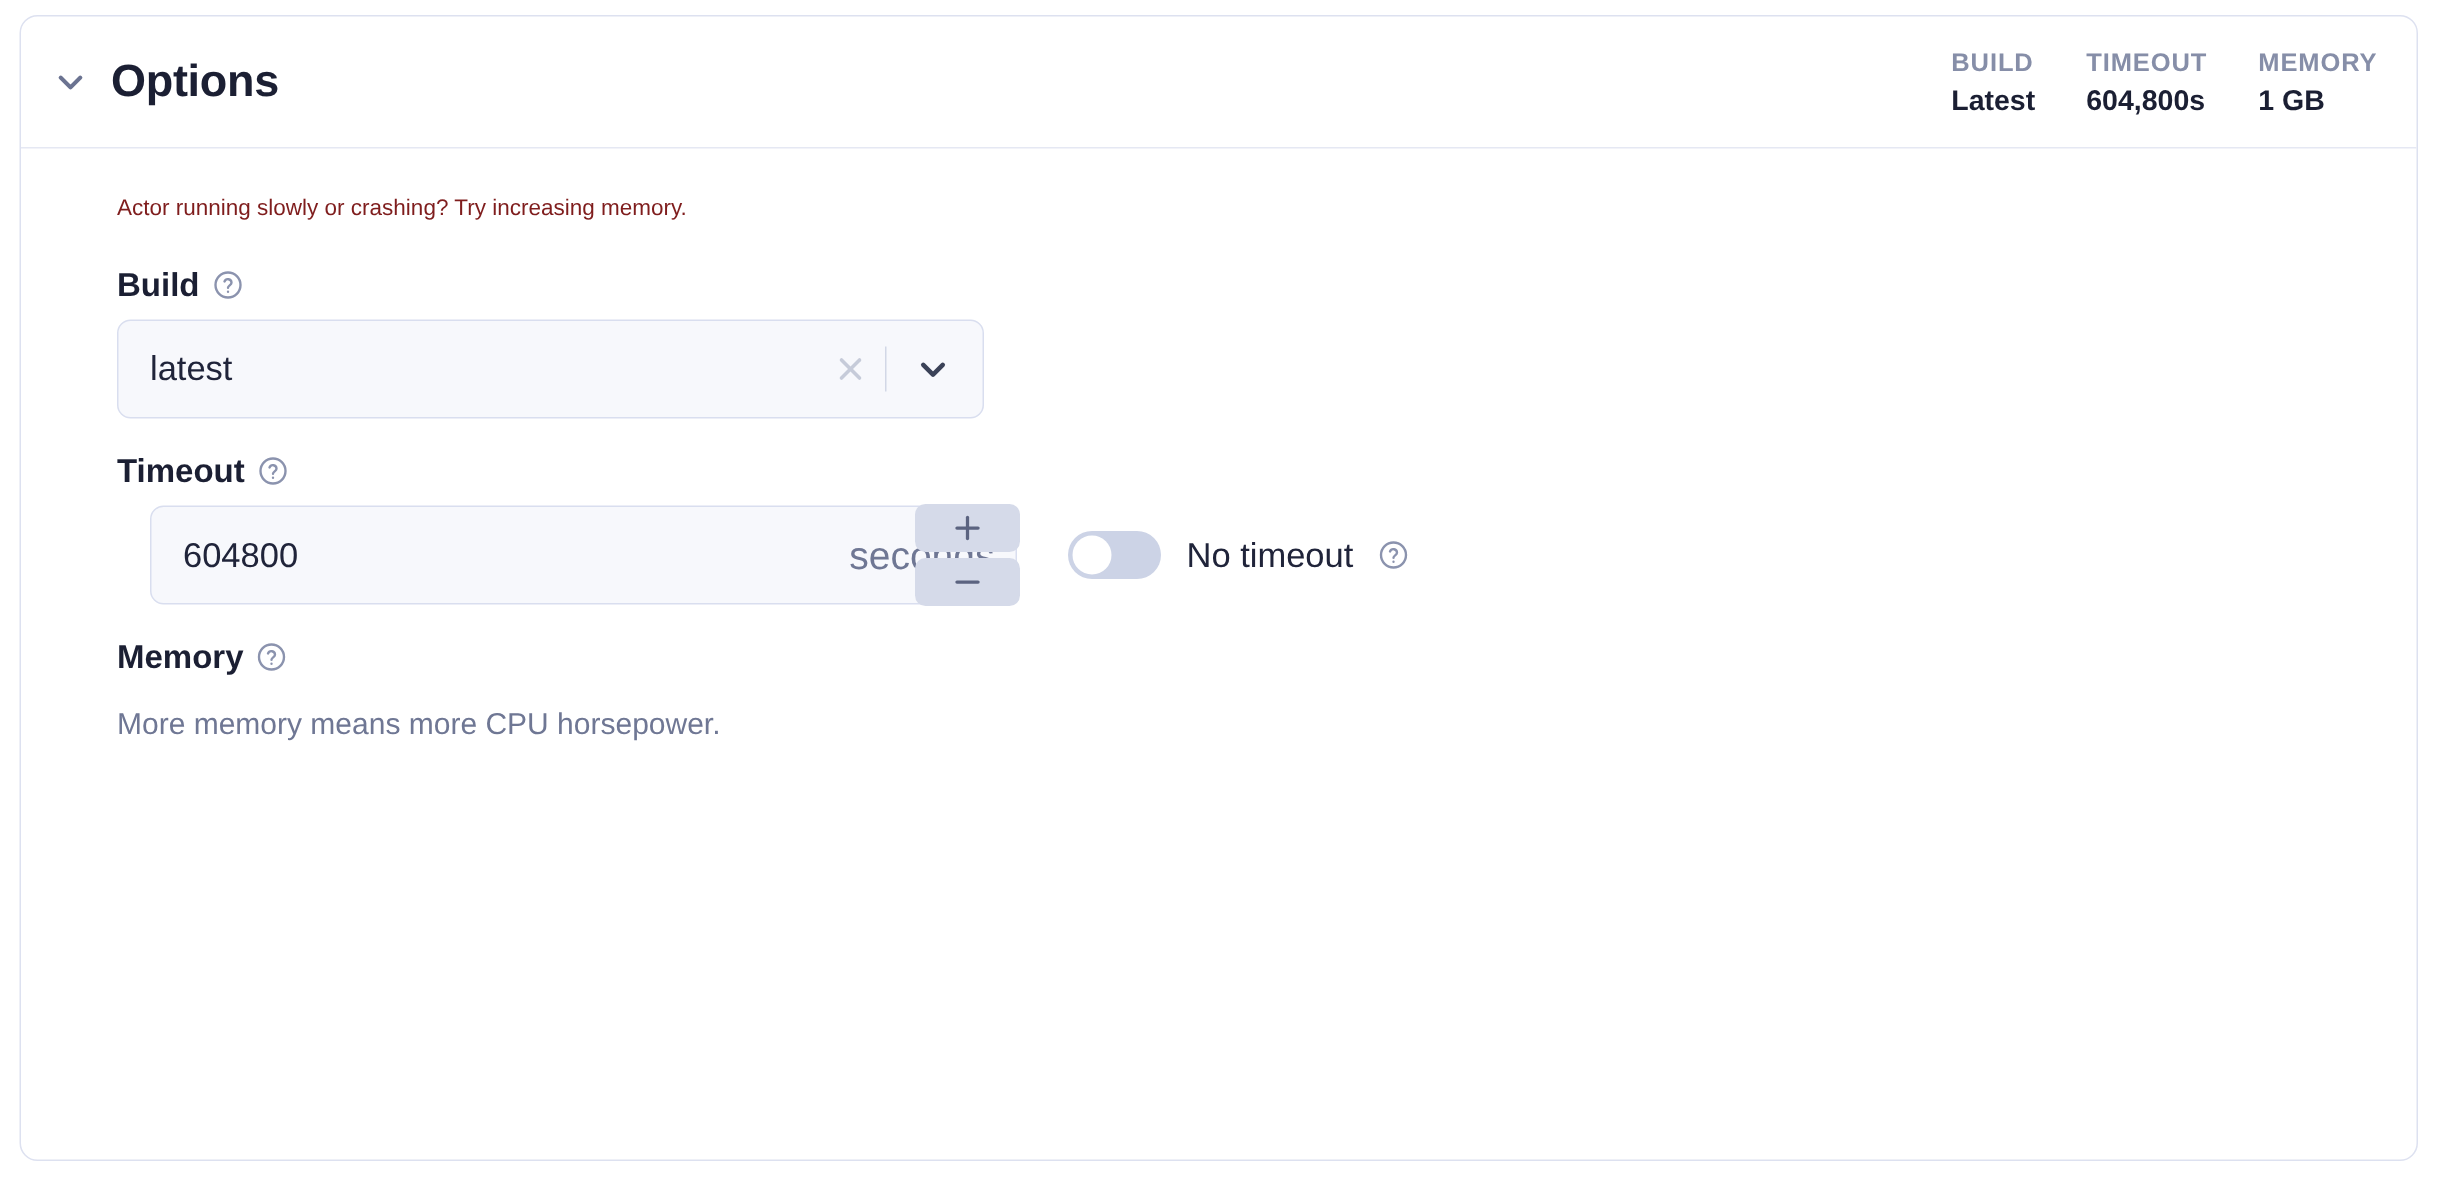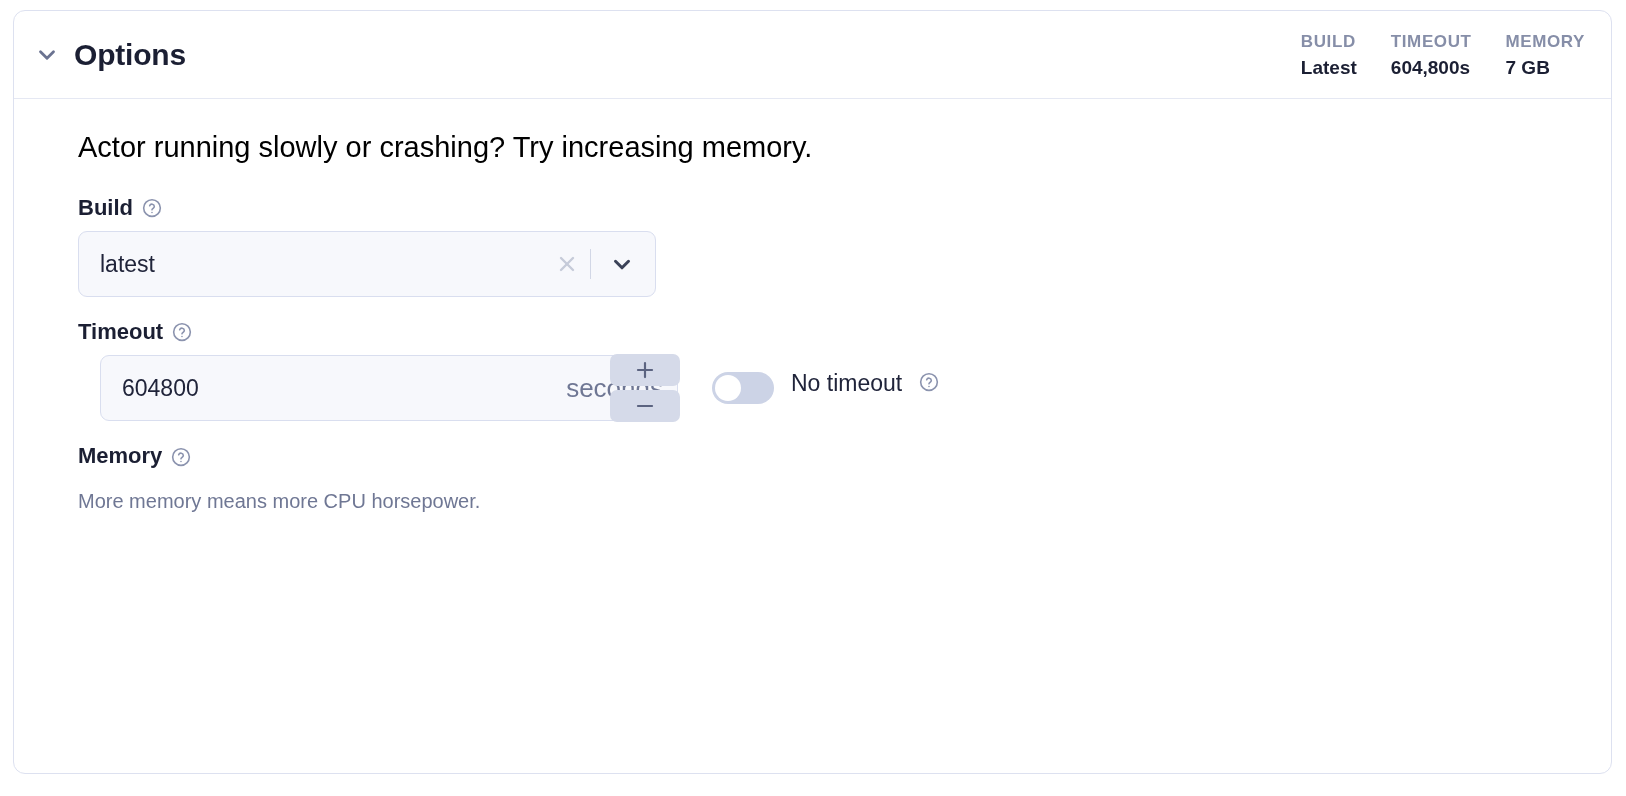--- a/index.html
+++ b/index.html
@@ -91,22 +91,22 @@
     line-height: 1.35;
     white-space: nowrap;
   }
 
   
   .card-body {
     position: relative;
     padding: 30px 26px 0 64px;
   }
   .intro-text {
-    font-size: 29px;
-    color: #000000;
+    font-size: 15px;
+    color: #7f1d1d;
     line-height: 1.3;
     margin: 0 0 28px 0;
   }
 
   .field-label {
     display: flex;
     align-items: center;
     gap: 9px;
     margin-bottom: 10px;
   }
@@ -215,21 +215,21 @@
   .stepper-btn svg { display: block; }
 
   
   .timeout-row {
     display: flex;
     align-items: center;
     padding-left: 22px;
   }
   .no-timeout-group {
     display: flex;
-    align-items: flex-start;
+    align-items: center;
     gap: 17px;
     margin-left: 34px;
   }
   .toggle {
     width: 62px;
     height: 32px;
     border-radius: 16px;
     background: #ccd3e6;
     position: relative;
     cursor: pointer;
@@ -280,21 +280,21 @@
         <div class="stat">
           <span class="stat-label">BUILD</span>
           <span class="stat-value">Latest</span>
         </div>
         <div class="stat">
           <span class="stat-label">TIMEOUT</span>
           <span class="stat-value">604,800s</span>
         </div>
         <div class="stat">
           <span class="stat-label">MEMORY</span>
-          <span class="stat-value">7 GB</span>
+          <span class="stat-value">1 GB</span>
         </div>
       </div>
     </div>
 
     <div class="card-body">
 
       <p class="intro-text">Actor running slowly or crashing? Try increasing memory.</p>
 
       <div class="field-block">
         <div class="field-label">

